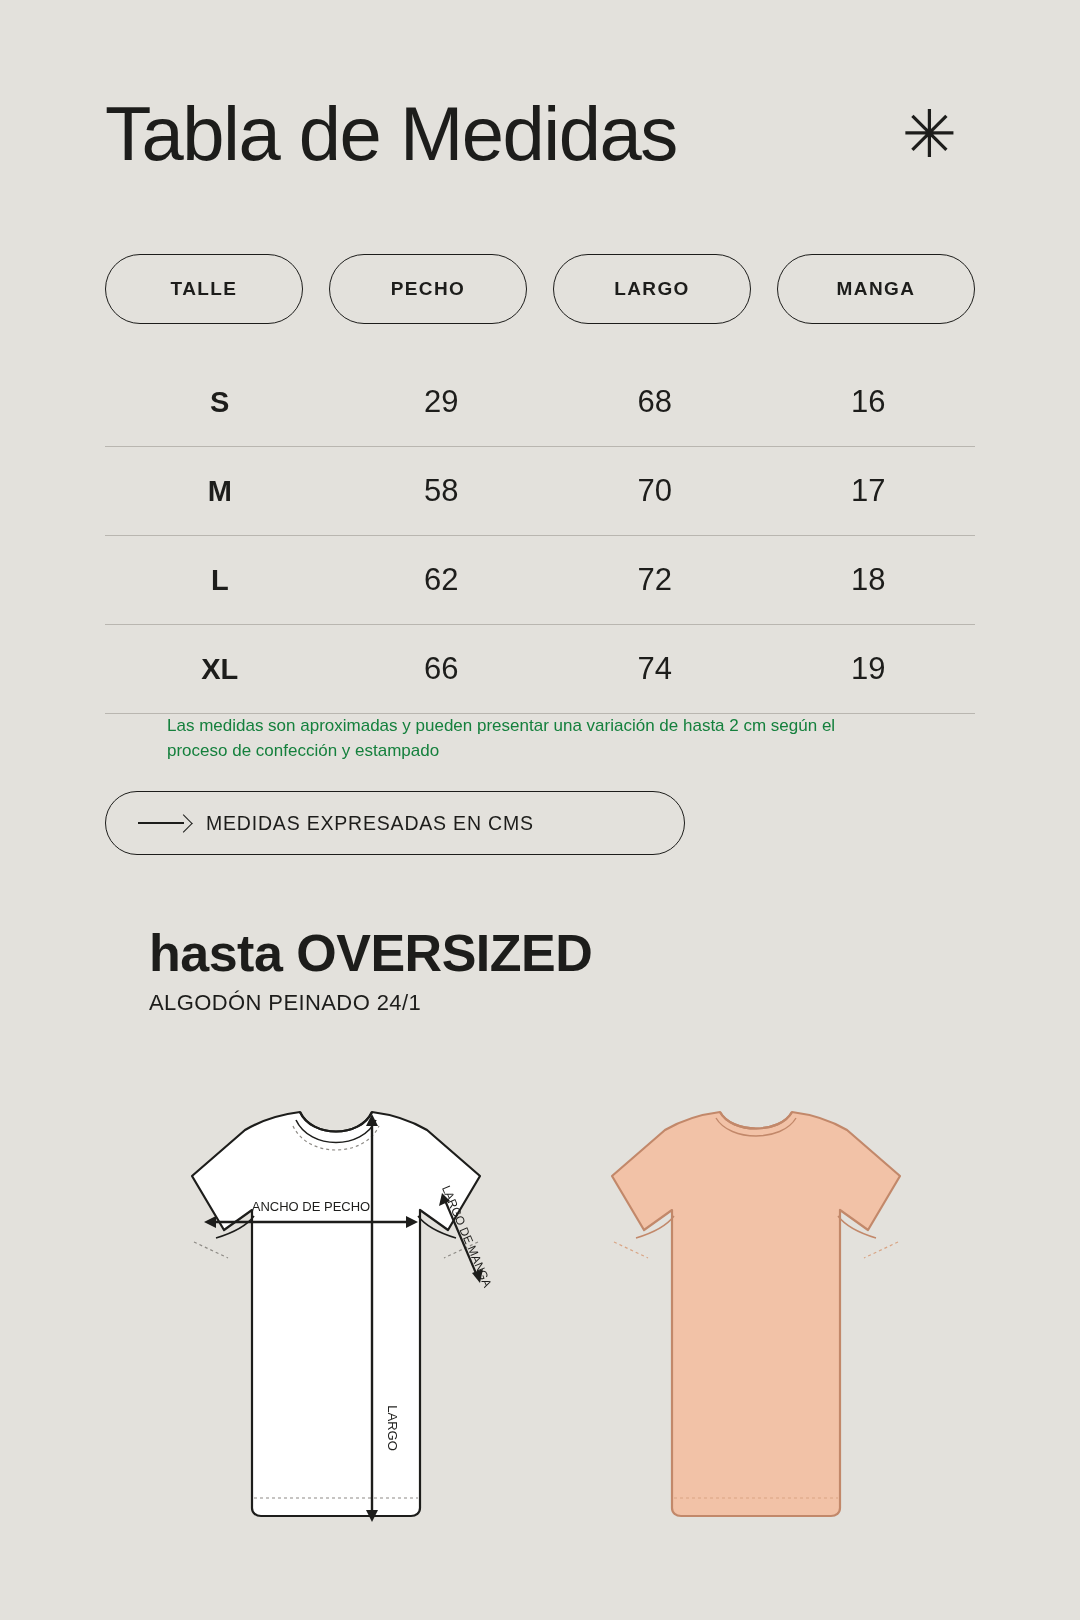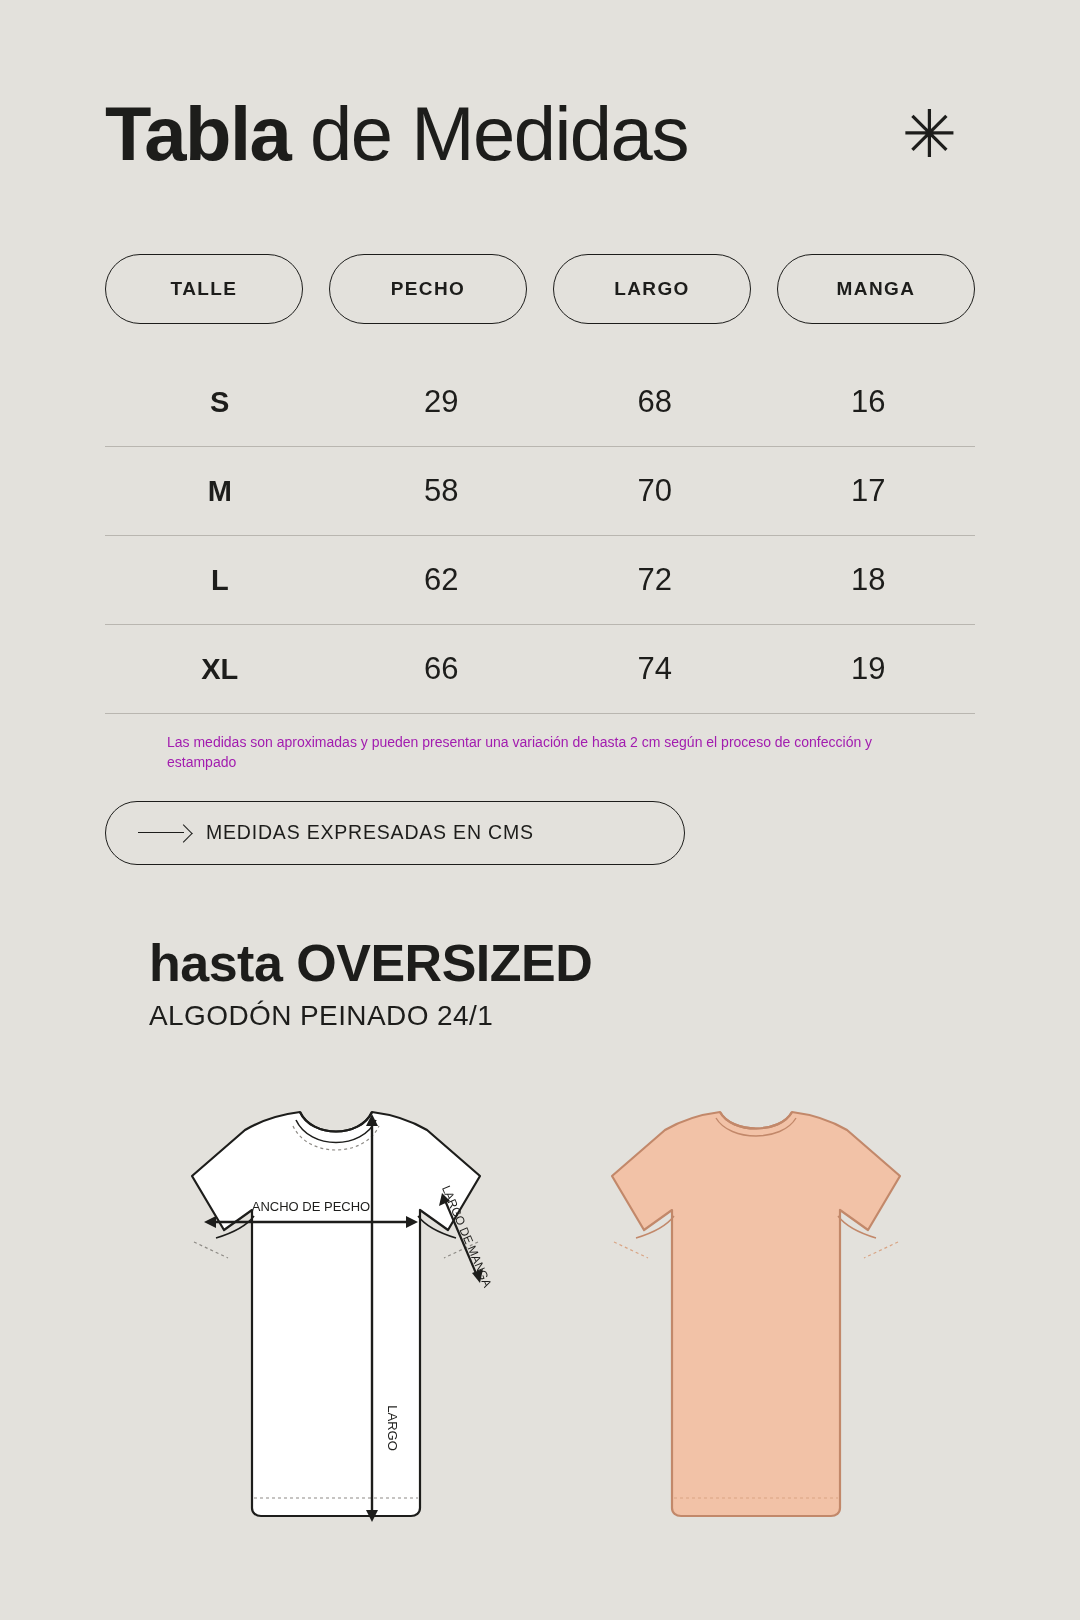--- a/index.html
+++ b/index.html
@@ -30,21 +30,21 @@
     justify-content: space-between;
     padding-top: 96px;
   }
   .title {
     font-size: 76px;
     letter-spacing: -1.5px;
     line-height: 1;
     white-space: nowrap;
   }
   .title .strong {
-    font-weight: bold;
+    font-weight: normal;
   }
   .title .light {
     font-weight: normal;
     text-align: center;
   }
   .asterisk {
     font-size: 66px;
     line-height: 1;
     margin-right: 18px;
     font-weight: 400;
@@ -85,26 +85,25 @@
   table.sizes td.size-col {
     font-weight: bold;
     font-size: 29px;
   }
   table.sizes tr:first-child td {
     padding-top: 22px;
   }
 
   
   .disclaimer {
-    margin-top: 18px;
     padding-left: 62px;
     padding-right: 100px;
-    font-size: 14px;
+    font-size: 17px;
     line-height: 1.45;
-    color: #a21caf;
+    color: #15803d;
   }
 
   
   .bottom-pills {
     display: flex;
     gap: 24px;
     margin-top: 28px;
   }
   .pill-wide {
     height: 62px;
@@ -157,21 +156,21 @@
     line-height: 1;
     letter-spacing: -0.5px;
   }
   .brand-line1 .b {
     font-weight: bold;
   }
   .brand-line1 .l {
     font-weight: 700;
   }
   .brand-line2 {
-    font-size: 28px;
+    font-size: 22px;
     font-weight: 300;
     letter-spacing: 0.4px;
     margin-top: 11px;
   }
 
   
   .illus {
     position: absolute;
     left: 0;
     top: 1098px;

